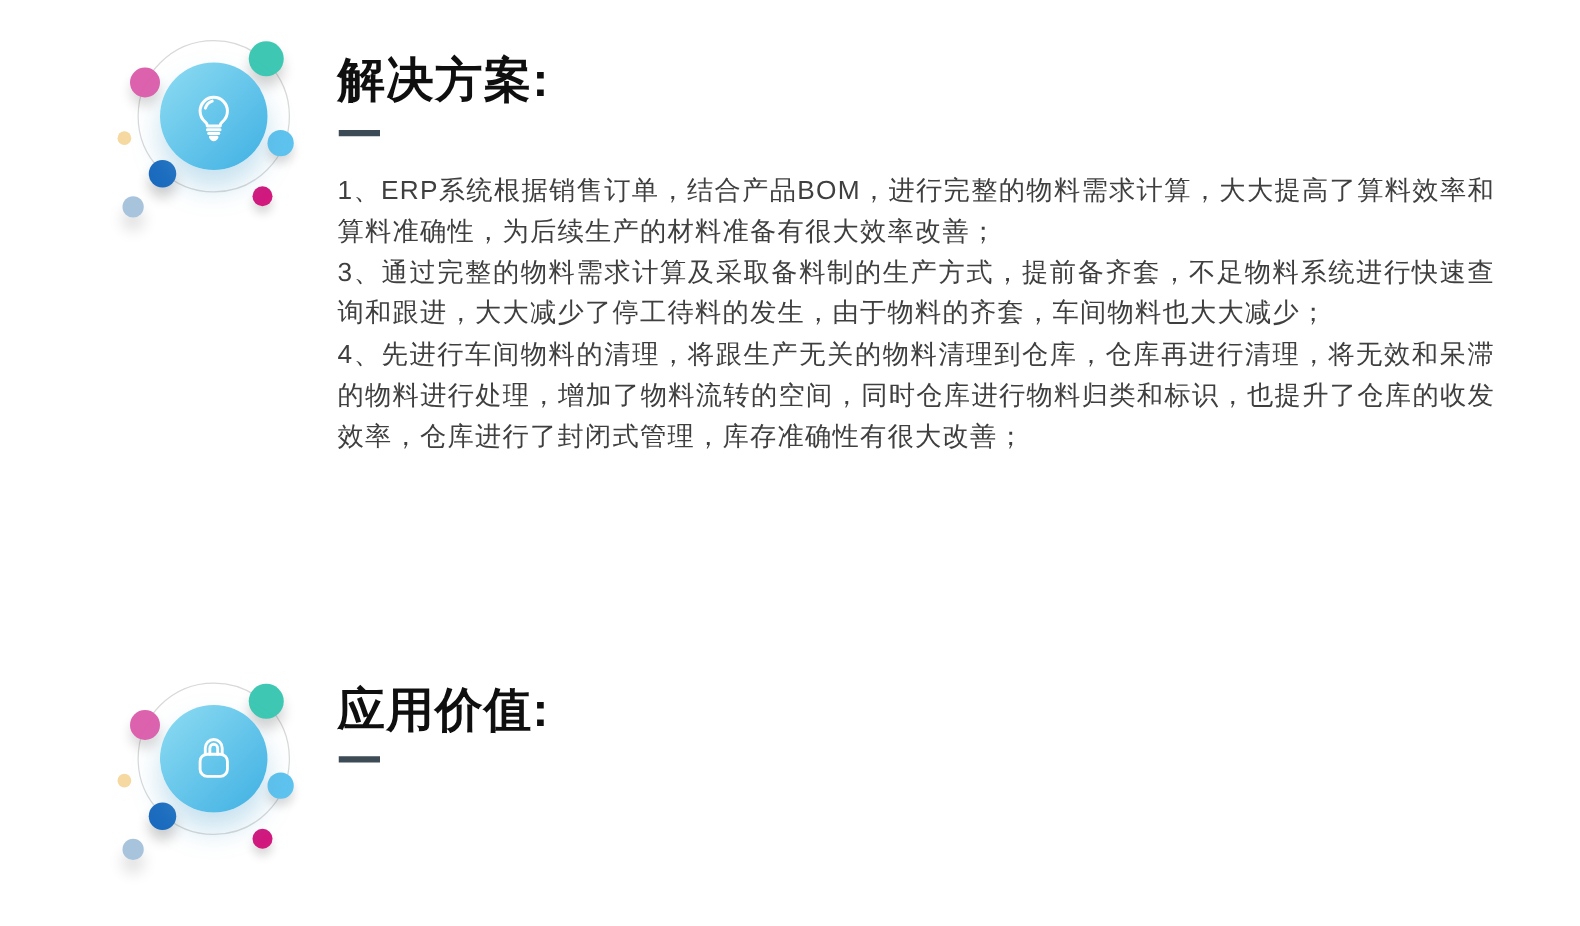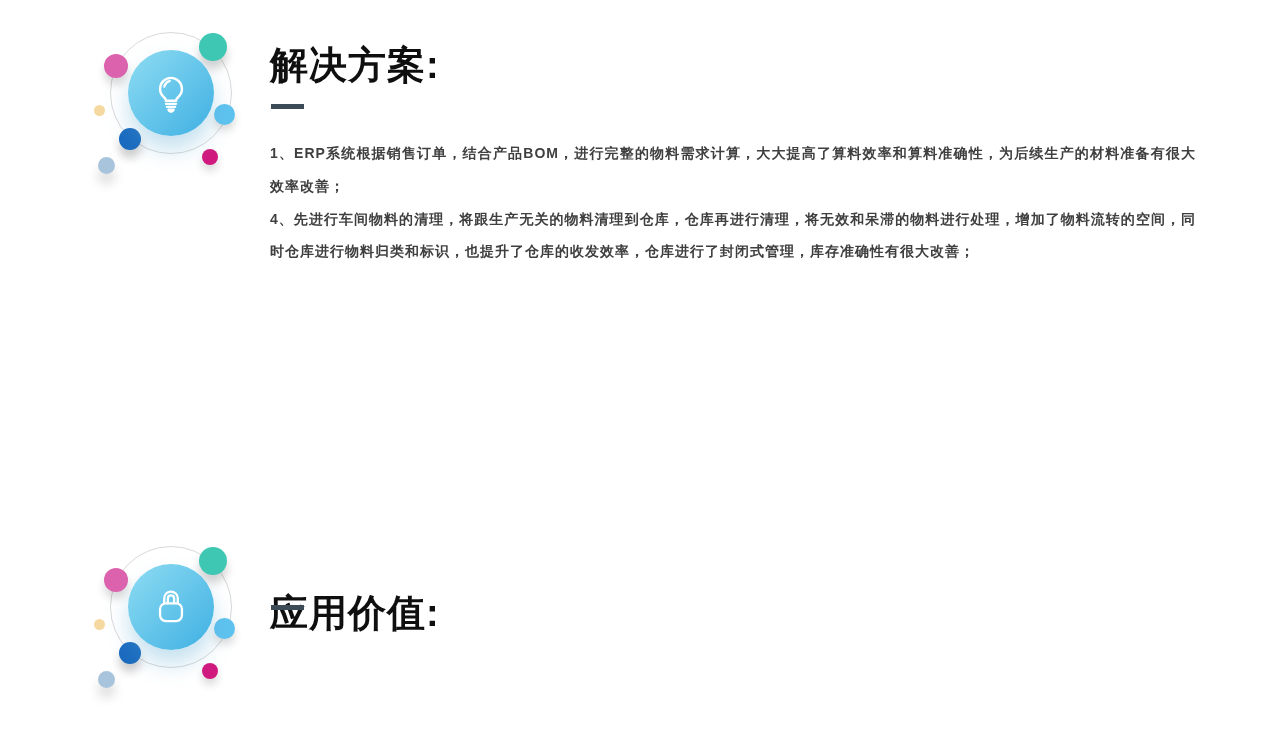--- a/index.html
+++ b/index.html
@@ -42,30 +42,30 @@
   .dot.cream     {left:6px;   top:79px;  width:11px; height:11px; background:var(--dot-cream);}
   .dot.magenta   {left:114px; top:123px; width:16px; height:16px; background:var(--dot-magenta);   box-shadow:0 6px 8px rgba(0,0,0,.15);}
   .dot.grayblue  {left:10px;  top:131px; width:17px; height:17px; background:var(--dot-gray-blue); box-shadow:0 10px 12px rgba(0,0,0,.14);}
 
   
   .heading{
     position:absolute; left:270px;
     font-size:38px; line-height:39px; font-weight:700;
     letter-spacing:1px; color:var(--heading);
   }
-  .s1 .heading{top:20px;} .s2 .heading{top:10px;margin-top:44px;}
+  .s1 .heading{top:20px;} .s2 .heading{top:10px;}
   .dash{
     position:absolute; left:271px; width:33px; height:5px;
     background:var(--dash);
   }
   .s1 .dash{top:78px;} .s2 .dash{top:65px;}
   .para{
     position:absolute; left:270px; width:926px;
-    font-size:14px; line-height:32.8px; letter-spacing:1px;
-    color:var(--body-text); text-align:justify;font-weight:bold;
+    font-size:21px; line-height:32.8px; letter-spacing:1px;
+    color:var(--body-text); text-align:justify;
   }
   .s1 .para{top:111px;} .s2 .para{top:98px;}
 </style>
 </head>
 <body>
 
 <div class="section s1">
   <div class="icon-cluster">
     <div class="ring"></div>
     <div class="dot teal"></div>
@@ -82,20 +82,21 @@
         <path d="M20.1 37.3h7.8"></path>
         <path d="M21.5 40.1h5c-0.6 1.3-1.5 2-2.5 2s-1.9-0.7-2.5-2z"></path>
         <path d="M17.6 17.8c0.7-2.5 2.7-4.6 5.2-5.4"></path>
       </svg>
     </div>
   </div>
   <h2 class="heading">解决方案:</h2>
   <div class="dash"></div>
   <div class="para">
     <div>1、ERP系统根据销售订单，结合产品BOM，进行完整的物料需求计算，大大提高了算料效率和算料准确性，为后续生产的材料准备有很大效率改善；</div>
+    <div>3、通过完整的物料需求计算及采取备料制的生产方式，提前备齐套，不足物料系统进行快速查询和跟进，大大减少了停工待料的发生，由于物料的齐套，车间物料也大大减少；</div>
     <div>4、先进行车间物料的清理，将跟生产无关的物料清理到仓库，仓库再进行清理，将无效和呆滞的物料进行处理，增加了物料流转的空间，同时仓库进行物料归类和标识，也提升了仓库的收发效率，仓库进行了封闭式管理，库存准确性有很大改善；</div>
   </div>
 </div>
 
 <div class="section s2">
   <div class="icon-cluster">
     <div class="ring"></div>
     <div class="dot teal"></div>
     <div class="dot pink"></div>
     <div class="dot bluelight"></div>

